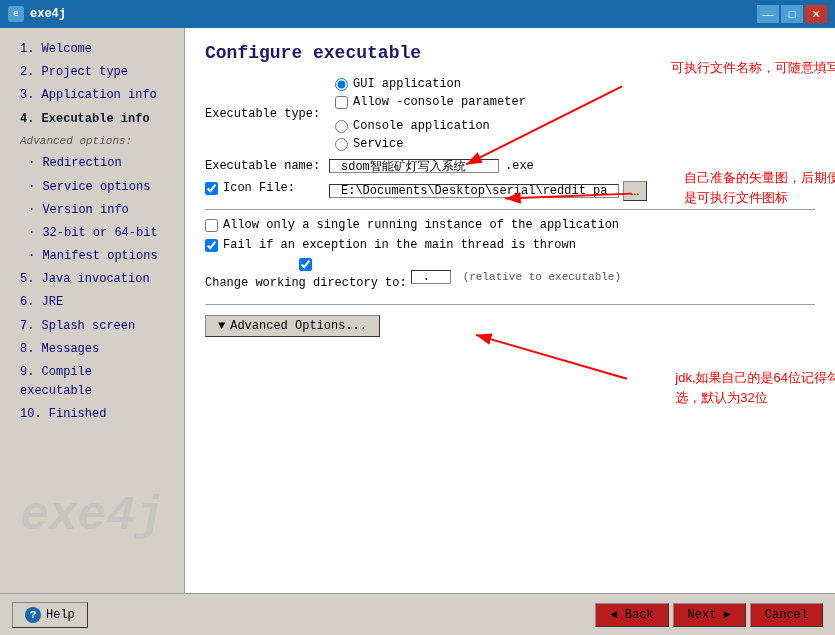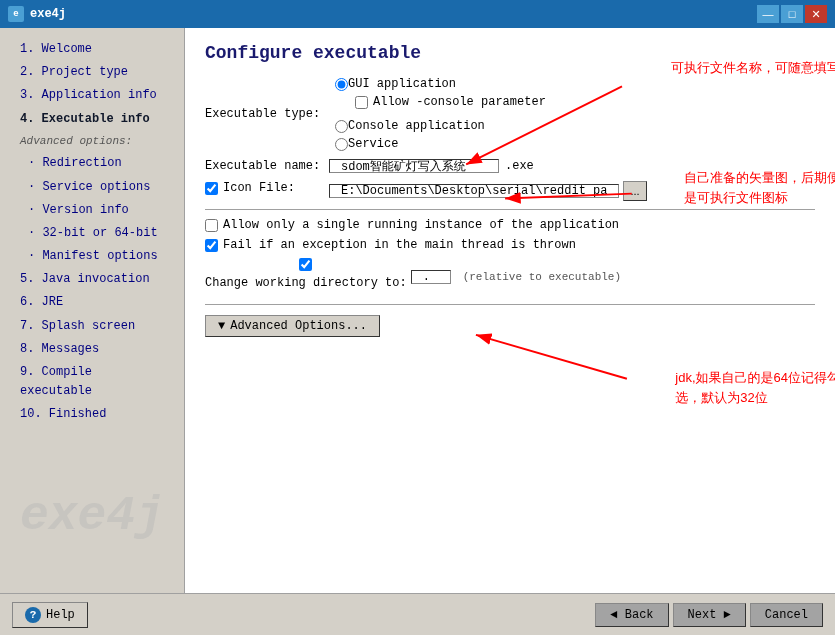--- a/index.html
+++ b/index.html
@@ -148,20 +148,21 @@
     
     .radio-group {
       display: flex;
       flex-direction: column;
       gap: 4px;
       margin-left: 10px;
     }
     .radio-item {
       display: flex;
       align-items: flex-end;
+      gap: 5px;
       font-size: 12px;
     }
     .radio-item input[type="radio"] {
       cursor: pointer;
     }
 
     
     .checkbox-item {
       display: flex;
       align-items: center;
@@ -247,21 +248,21 @@
       gap: 5px;
       font-family: 'Courier New', Courier, monospace;
     }
 
     .nav-btns {
       display: flex;
       gap: 4px;
     }
 
     .nav-btn {
-      background: #a3a3a3;
+      background: #b91c1c;
       border: 1px outset #888;
       padding: 4px 14px;
       font-size: 12px;
       cursor: pointer;
       font-family: 'Courier New', Courier, monospace;
     }
 
     
     .cn-annotation {
       position: absolute;
@@ -330,21 +331,21 @@
 
         <div class="form-row">
           <span class="form-label">Executable type:</span>
           <div class="radio-group">
 
             <label class="radio-item">
               <input type="radio" name="exe-type" checked="" style="">
               <span>GUI application</span>
             </label>
 
-            <label class="checkbox-item" style="margin-left:20px;">
+            <label class="checkbox-item" style="">
               <input type="checkbox" style="">
               <span>Allow -console parameter</span>
             </label>
 
             <label class="radio-item">
               <input type="radio" name="exe-type" style="">
               <span>Console application</span>
             </label>
 
             <label class="radio-item">

